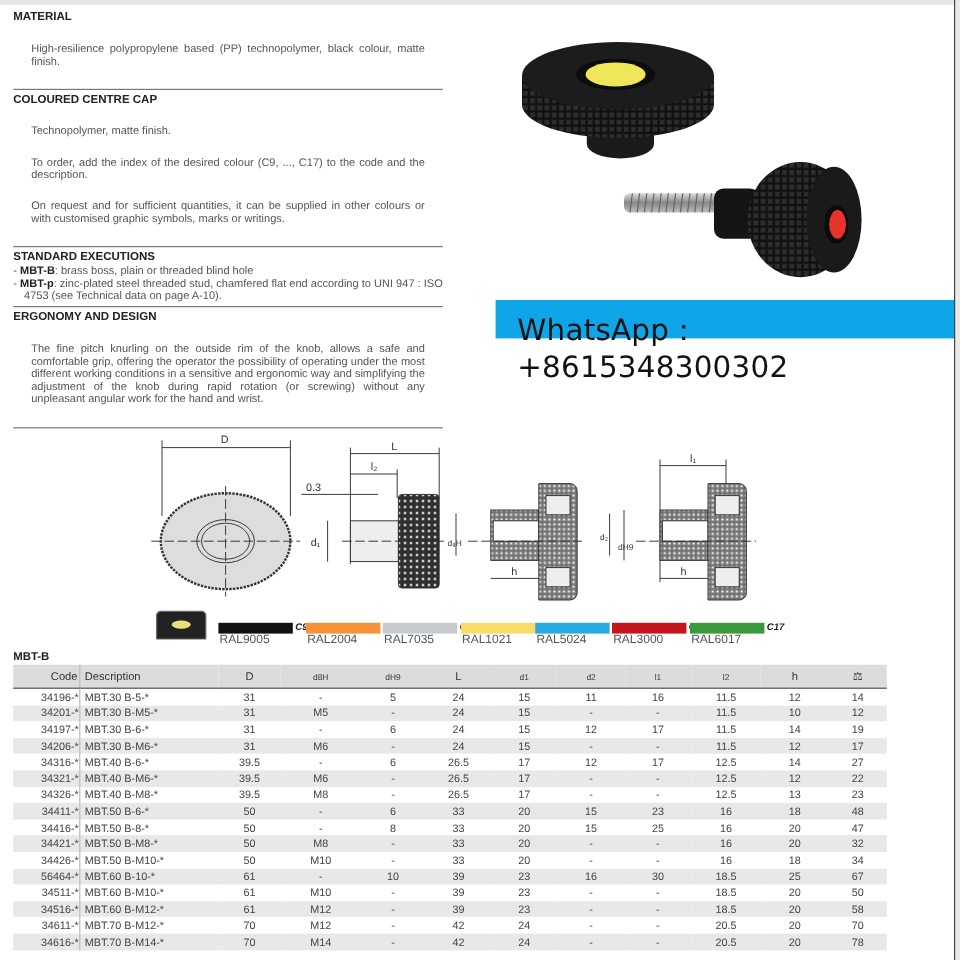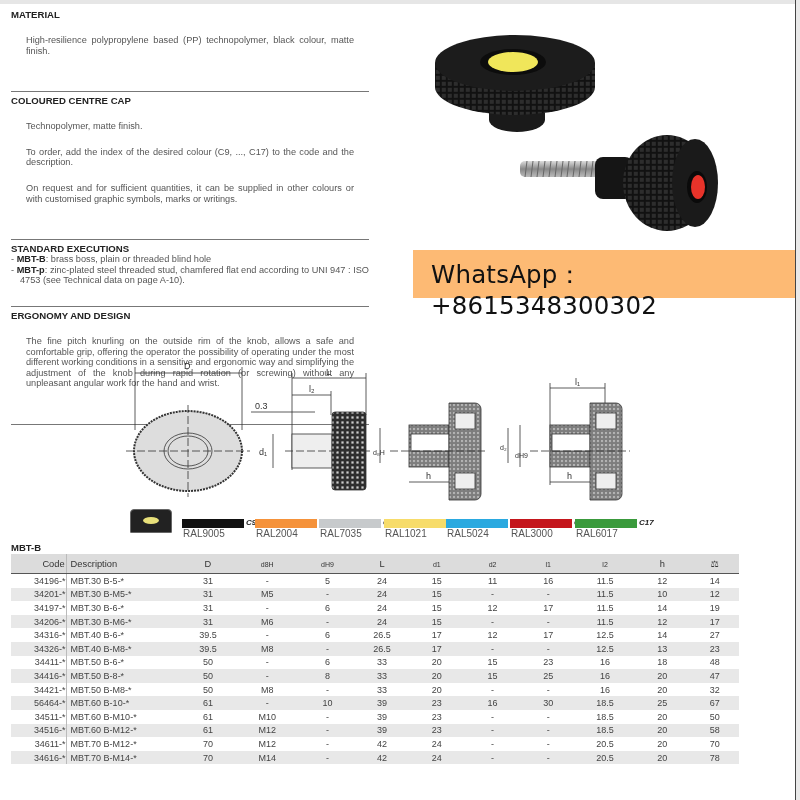--- a/index.html
+++ b/index.html
@@ -2,28 +2,28 @@
 <html><head>
 <meta charset="utf-8">
 <style>
   html,body{margin:0;padding:0;background:#fff;}
   body{width:800px;height:800px;position:relative;overflow:hidden;font-family:"Liberation Sans",sans-serif;color:#333;}
   .topbar{position:absolute;left:0;top:0;width:800px;height:4px;background:#e6e6e6;}
   .rightbar{position:absolute;right:0;top:0;width:5px;height:800px;background:#e9e9e9;}
   .rightline{position:absolute;left:795px;top:0;width:1px;height:800px;background:#444;}
   
   .textcol{position:absolute;left:11px;top:9px;width:358px;font-size:9.2px;line-height:10.6px;color:#555;}
-  .sec{border-bottom:1px solid #777;padding-bottom:20px;margin-bottom:3px;}
+  .sec{border-bottom:1px solid #777;padding-bottom:3px;margin-bottom:3px;}
   .sec h4{margin:0;font-size:9.6px;line-height:11px;color:#222;font-weight:bold;}
   .sec p{margin:15px;text-align:justify;}
   .sec .li{padding-left:9px;text-indent:-9px;text-align:justify;}
   .sec .li b{color:#222;}
   
   .photo{position:absolute;left:405px;top:15px;width:390px;height:235px;background:#fff;}
-  .watermark{position:absolute;left:413px;top:250px;width:382px;height:48px;background:#fdba74;}
+  .watermark{position:absolute;left:413px;top:250px;width:382px;height:32px;background:#0ea5e9;}
   .watermark span{position:absolute;left:18px;top:8px;font-size:24.5px;color:#111;font-family:"DejaVu Sans",sans-serif;letter-spacing:0.2px;}
   
   .drawing{position:absolute;left:120px;top:355px;width:520px;height:150px;}
   
   .legend{position:absolute;left:130px;top:505px;width:520px;height:40px;}
   .legend .note{position:absolute;left:52px;top:3px;font-size:7.6px;color:#333;margin-top:48px;}
   .capicon{position:absolute;left:0;top:4px;width:40px;height:22px;background:#222;border-radius:4px 4px 1px 1px;border:1px solid #666;}
   .capicon::after{content:"";position:absolute;left:12px;top:7px;width:16px;height:7px;border-radius:50%;background:#e8e07a;}
   .sw{position:absolute;top:14px;width:85px;height:16px;}
   .sw .bar{position:absolute;left:0;top:0;width:62px;height:9px;}
@@ -326,20 +326,34 @@
         <td class="n">6</td>
         <td class="n">26.5</td>
         <td class="n">17</td>
         <td class="n">12</td>
         <td class="n">17</td>
         <td class="n">12.5</td>
         <td class="n">14</td>
         <td class="n">27</td>
       </tr>
       <tr>
+        <td class="c">34321-*</td>
+        <td class="d">MBT.40 B-M6-*</td>
+        <td class="n">39.5</td>
+        <td class="n">M6</td>
+        <td class="n">-</td>
+        <td class="n">26.5</td>
+        <td class="n">17</td>
+        <td class="n">-</td>
+        <td class="n">-</td>
+        <td class="n">12.5</td>
+        <td class="n">12</td>
+        <td class="n">22</td>
+      </tr>
+      <tr>
         <td class="c">34326-*</td>
         <td class="d">MBT.40 B-M8-*</td>
         <td class="n">39.5</td>
         <td class="n">M8</td>
         <td class="n">-</td>
         <td class="n">26.5</td>
         <td class="n">17</td>
         <td class="n">-</td>
         <td class="n">-</td>
         <td class="n">12.5</td>
@@ -382,20 +396,34 @@
         <td class="n">-</td>
         <td class="n">33</td>
         <td class="n">20</td>
         <td class="n">-</td>
         <td class="n">-</td>
         <td class="n">16</td>
         <td class="n">20</td>
         <td class="n">32</td>
       </tr>
       <tr>
+        <td class="c">34426-*</td>
+        <td class="d">MBT.50 B-M10-*</td>
+        <td class="n">50</td>
+        <td class="n">M10</td>
+        <td class="n">-</td>
+        <td class="n">33</td>
+        <td class="n">20</td>
+        <td class="n">-</td>
+        <td class="n">-</td>
+        <td class="n">16</td>
+        <td class="n">18</td>
+        <td class="n">34</td>
+      </tr>
+      <tr>
         <td class="c">56464-*</td>
         <td class="d">MBT.60 B-10-*</td>
         <td class="n">61</td>
         <td class="n">-</td>
         <td class="n">10</td>
         <td class="n">39</td>
         <td class="n">23</td>
         <td class="n">16</td>
         <td class="n">30</td>
         <td class="n">18.5</td>

